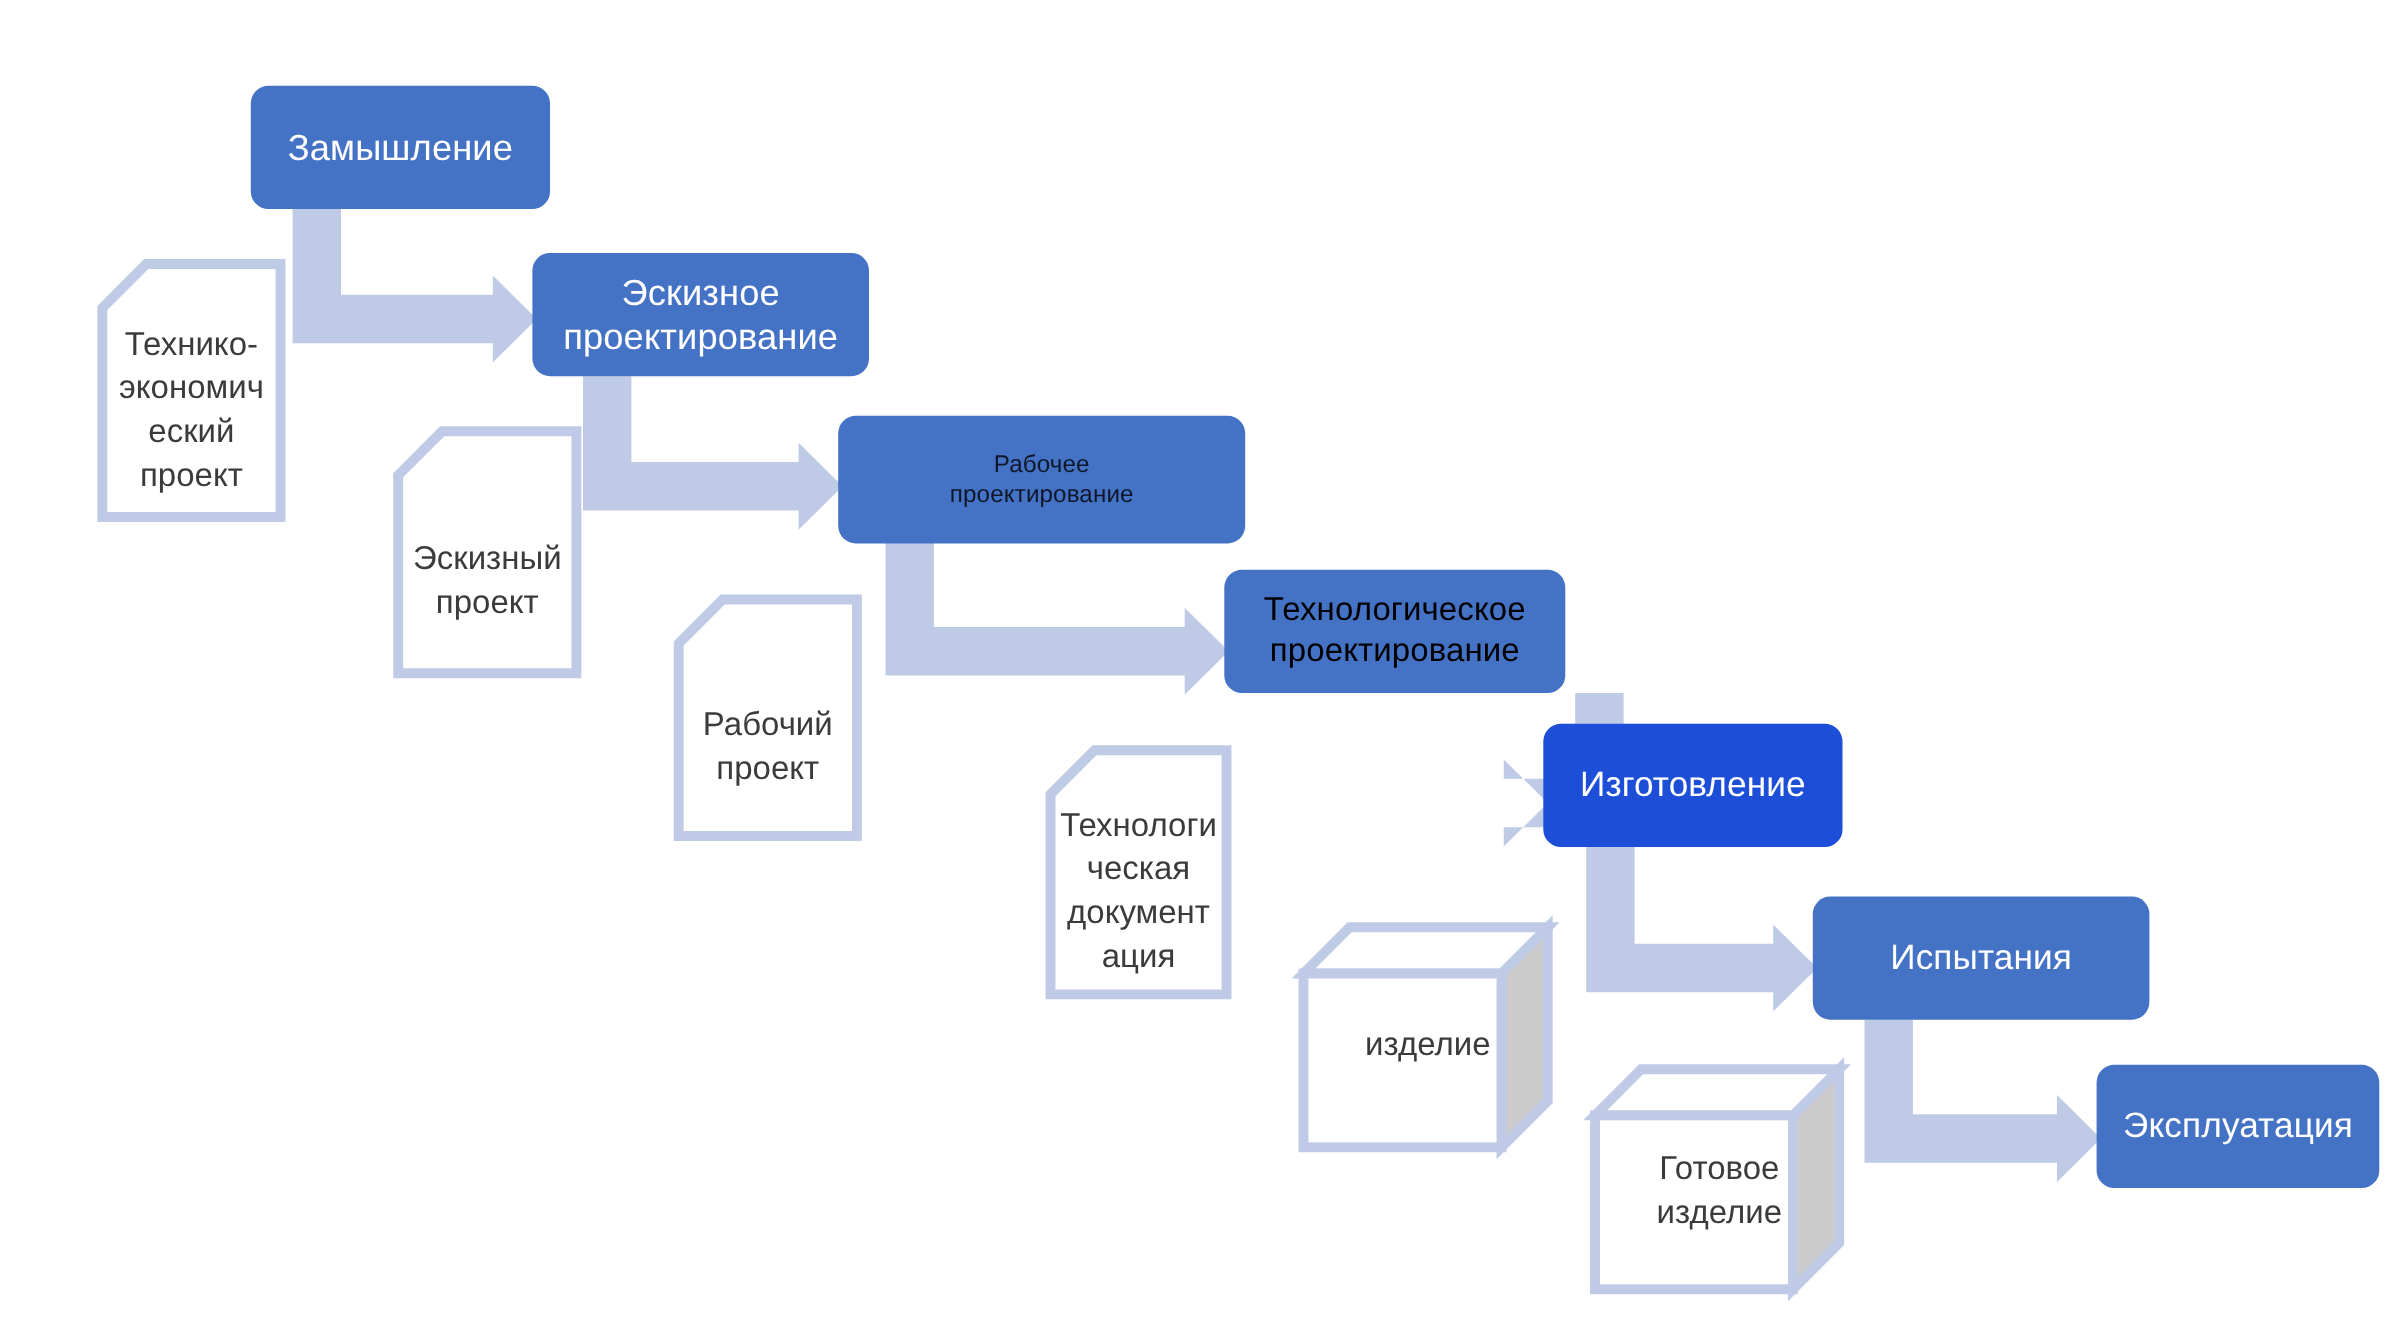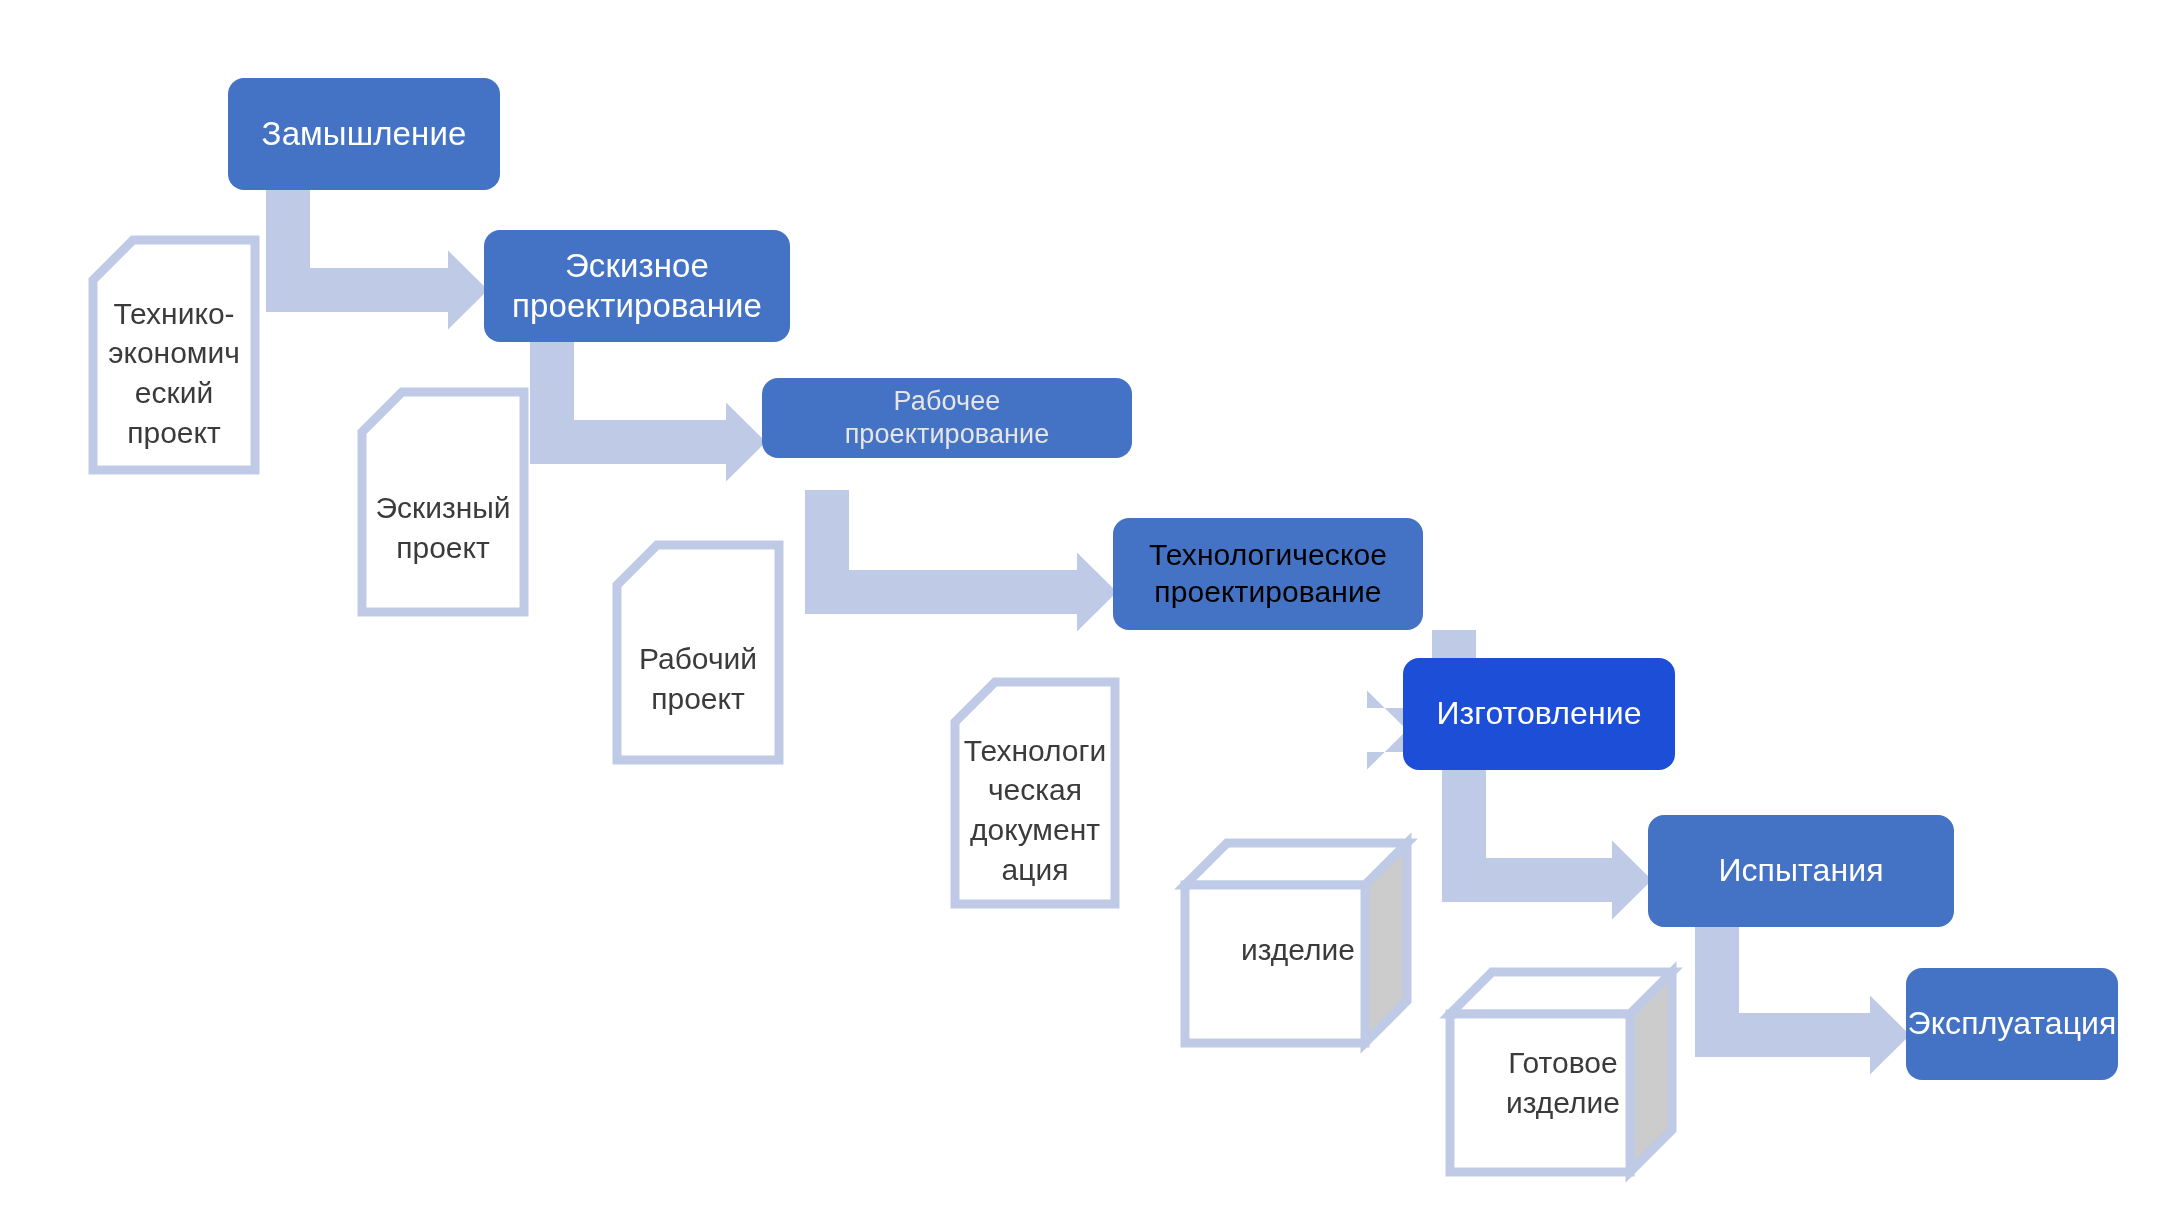--- a/index.html
+++ b/index.html
@@ -103,33 +103,33 @@
         <rect x="1450" y="1014" width="180" height="158" fill="#FFFFFF" stroke="#BFCBE6" stroke-width="9"></rect>
       </g>
     </svg>
   <div id="boxes">
       <div class="proc" style="left: 228px; top: 78px; width: 272px; height: 112px; background: rgb(68, 114, 196); color: rgb(255, 255, 255); font-size: 33px;">
         <span>Замышление</span>
       </div>
       <div class="proc" style="left: 484px; top: 230px; width: 306px; height: 112px; background: rgb(68, 114, 196); color: rgb(255, 255, 255); font-size: 33px;">
         <span>Эскизное<br>проектирование</span>
       </div>
-      <div class="proc" style="left: 762px; top: 378px; width: 370px; height: 80px; background: rgb(68, 114, 196); color: #e5e5e5; font-size: 27px;">
+      <div class="proc" style="left: 762px; top: 378px; width: 370px; height: 116px; background: rgb(68, 114, 196); color: #0f172a; font-size: 22px;">
         <span>Рабочее<br>проектирование</span>
       </div>
       <div class="proc" style="left: 1113px; top: 518px; width: 310px; height: 112px; background: rgb(68, 114, 196); color: #000000; font-size: 30px;">
         <span>Технологическое<br>проектирование</span>
       </div>
       <div class="proc" style="left: 1403px; top: 658px; width: 272px; height: 112px; background: #1d4ed8; color: rgb(255, 255, 255); font-size: 32px;">
         <span>Изготовление</span>
       </div>
       <div class="proc" style="left: 1648px; top: 815px; width: 306px; height: 112px; background: rgb(68, 114, 196); color: rgb(255, 255, 255); font-size: 32px;">
         <span>Испытания</span>
       </div>
-      <div class="proc" style="left: 1906px; top: 968px; width: 212px; height: 112px; background: rgb(68, 114, 196); color: rgb(255, 255, 255); font-size: 32px;">
+      <div class="proc" style="left: 1906px; top: 968px; width: 257px; height: 112px; background: rgb(68, 114, 196); color: rgb(255, 255, 255); font-size: 32px;">
         <span>Эксплуатация</span>
       </div>
     </div>
   <div id="labels">
       <div class="docshape" style="left: 93px; top: 240px; width: 162px; height: 230px;">
         <div class="doc-label" style="top: 48px; height: 170px;">
           <div>Технико-<br>экономич<br>еский<br>проект</div>
         </div>
       </div>
       <div class="docshape" style="left: 362px; top: 392px; width: 162px; height: 220px;">

